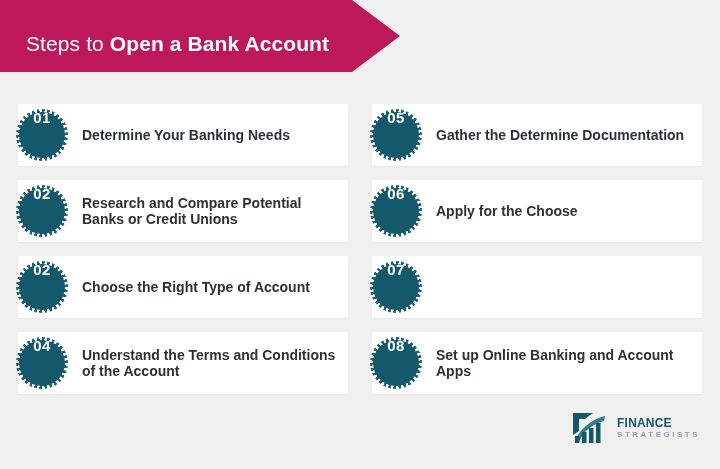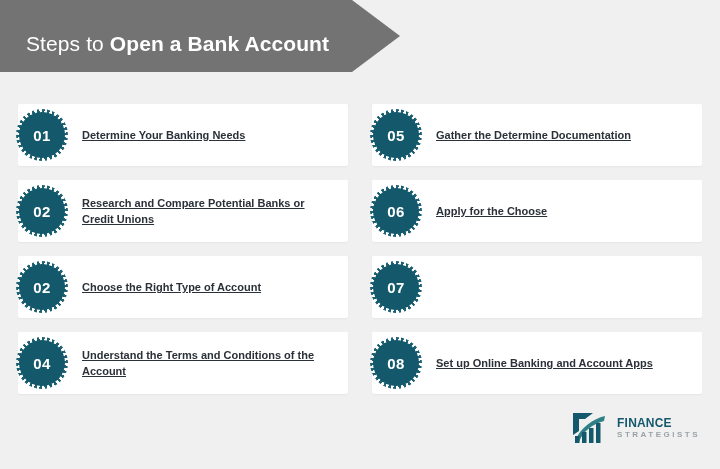--- a/index.html
+++ b/index.html
@@ -15,21 +15,21 @@
     position: relative;
   }
 
   
   .header-banner {
     position: absolute;
     left: 0;
     top: 0;
     width: 400px;
     height: 88px;
-    background: #737373;
+    background: #be185d;
     -webkit-clip-path: polygon(0 0, 352px 0, 400px 36px, 352px 72px, 0 72px);
     clip-path: polygon(0 0, 352px 0, 400px 36px, 352px 72px, 0 72px);
     display: flex;
     align-items: center;
   }
   .header-title {
     color: #ffffff;
     font-size: 21px;
     font-weight: 400;
     letter-spacing: 0.1px;
@@ -66,21 +66,21 @@
 
   
   .step-badge {
     position: absolute;
     left: -2px;
     top: 50%;
     transform: translateY(-50%);
     width: 52px;
     height: 52px;
     display: flex;
-    align-items: center;
+    align-items: flex-start;
     justify-content: center;
   }
   .step-badge .scallop {
     position: absolute;
     left: 0;
     top: 0;
     width: 52px;
     height: 52px;
     border-radius: 50%;
     background:
@@ -103,25 +103,24 @@
     position: relative;
     color: #ffffff;
     font-size: 15px;
     font-weight: 700;
     letter-spacing: 0.3px;
     z-index: 2;
   }
 
   .step-label {
     color: #2b3138;
-    font-size: 11px;
+    font-size: 14px;
     font-weight: 700;
     line-height: 16px;
     max-width: 255px;
-    text-decoration: underline;
   }
 
   
   .logo {
     position: absolute;
     right: 20px;
     bottom: 24px;
     display: flex;
     align-items: center;
     gap: 6px;

